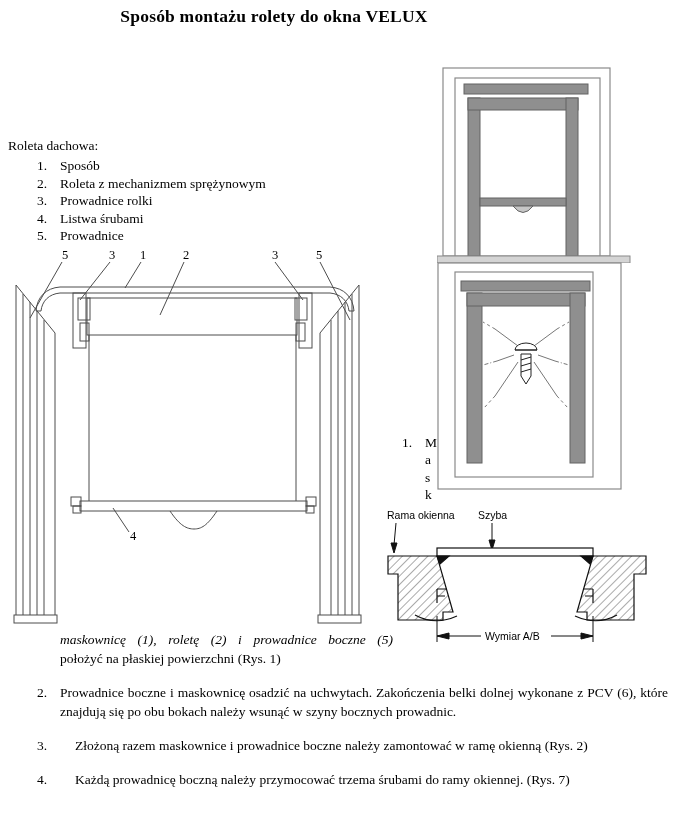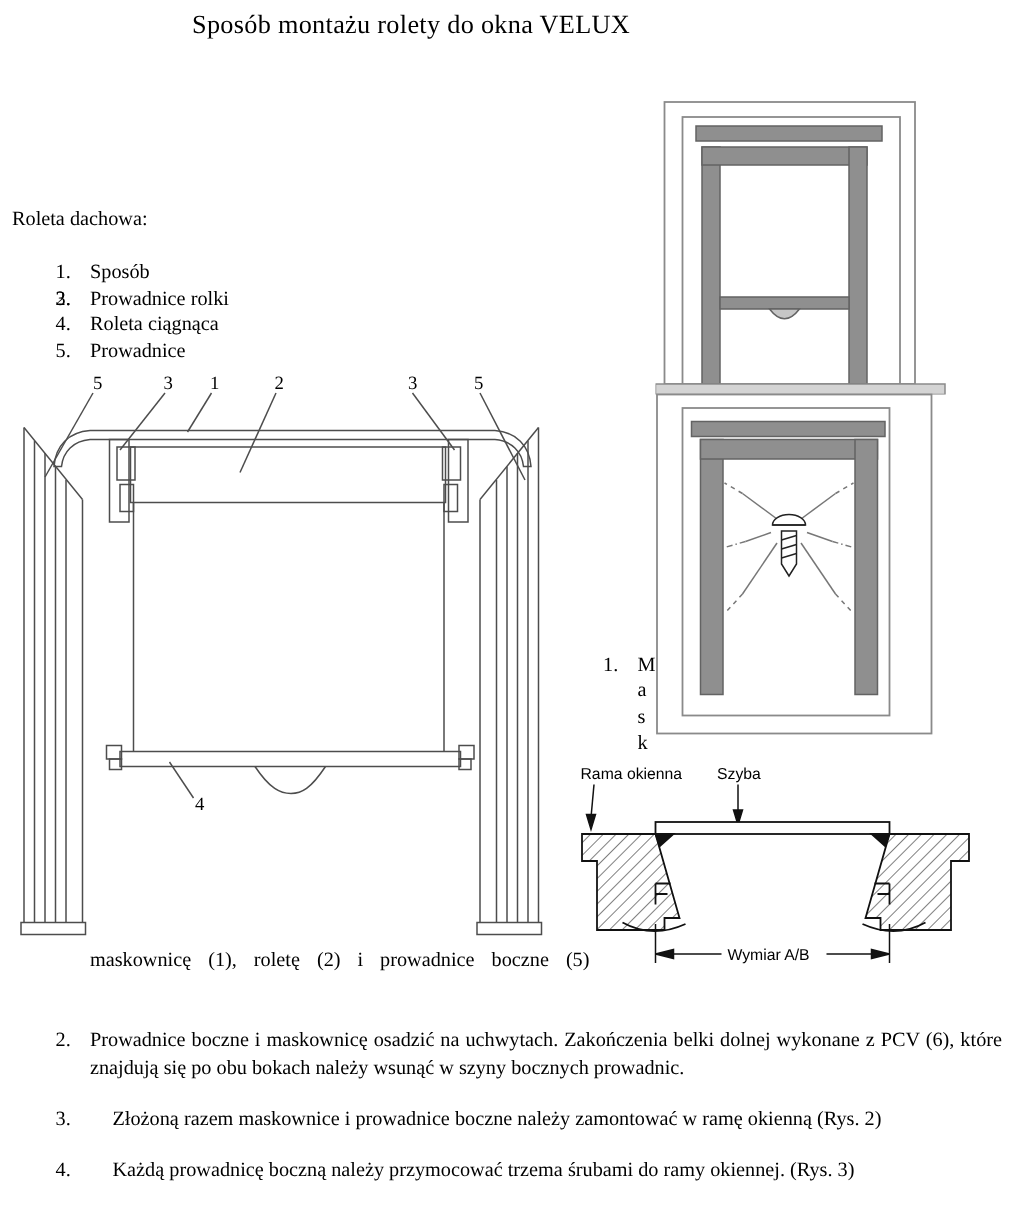--- a/index.html
+++ b/index.html
@@ -2,39 +2,39 @@
 <html style="--text: #000000; --line-dark: #4d4d4d; --outline-gray: #8a8a8a; --rail-gray: #8f8f8f; --rail-border: #636363; --sill-gray: #d4d4d4; --handle-gray: #c6c6c6;"><head>
 <meta charset="utf-8">
 <style>
   html,body{margin:0;padding:0;background:#fff;}
   .page{
     position:relative;width:680px;height:821px;background:#fff;overflow:hidden;
     font-family:"Liberation Serif",serif;color:var(--text,#000);
   }
   .title{
     position:absolute;top:6px;left:0;width:548px;text-align:center;
-    font-size:17.5px;font-weight:normal;letter-spacing:.2px;
+    font-size:17.5px;font-weight:bold;letter-spacing:.2px;
   }
   .parts{position:absolute;left:8px;top:137px;font-size:13.5px;line-height:17.4px;width:320px;}
-  .parts-heading{margin-bottom:18px;}
+  .parts-heading{margin-bottom:3px;}
   .part-item{position:relative;padding-left:52px;}
   .part-item .num{position:absolute;left:29px;}
   svg{position:absolute;display:block;}
   #fig1{left:10px;top:243px;}
   #fig2a{left:437px;top:58px;}
   #fig2b{left:437px;top:258px;}
   #fig3{left:385px;top:505px;}
   .fig-label{font-family:"Liberation Serif",serif;font-size:12.5px;fill:#000;}
   .xs-label{font-family:"Liberation Sans",sans-serif;font-size:10.5px;fill:#000;}
   .frag{position:absolute;left:402px;top:434px;font-size:13.5px;line-height:17.4px;}
   .frag-num{position:absolute;left:0;top:0;}
   .frag-letters{display:block;margin-left:23px;}
   .frag-letters span{display:block;}
   .caption{position:absolute;left:60px;top:630px;width:333px;font-size:13.5px;line-height:19px;}
-  .caption .just{text-align:justify;text-align-last:justify;}
+  .caption .just{text-align:justify;text-align-last:justify;font-style:italic;}
   .steps{position:absolute;left:60px;top:683px;width:608px;font-size:13.5px;line-height:19px;}
   .step{position:relative;margin-bottom:15px;}
   .step .num{position:absolute;left:-23px;top:0;}
   .step.justify p{text-align:justify;margin:0;}
   .step p{margin:15px;}
 </style>
 </head>
 <body>
 
 <div class="page">
@@ -42,28 +42,29 @@
   <div class="title">Sposób montażu rolety do okna VELUX</div>
 
   <div class="parts">
     <div class="parts-heading">Roleta dachowa:</div>
     <div class="part-item">
       <span class="num">1.</span>
       <span>Sposób</span>
     </div>
     <div class="part-item">
       <span class="num">2.</span>
+      <span>Roleta z mechanizmem sprężynowym</span>
     </div>
     <div class="part-item">
       <span class="num">3.</span>
       <span>Prowadnice rolki</span>
     </div>
     <div class="part-item">
       <span class="num">4.</span>
-      <span>Roleta ciągnąca</span>
+      <span>Listwa śrubami</span>
     </div>
     <div class="part-item">
       <span class="num">5.</span>
       <span>Prowadnice</span>
     </div>
   </div>
 
   <svg id="fig1" width="355" height="385" viewBox="0 0 355 385" fill="none" stroke="var(--line-dark,#4d4d4d)" stroke-width="1">
 
     <g>
@@ -241,30 +242,31 @@
       <path d="M52,131 L96,131" fill="none"></path>
       <path d="M166,131 L208,131" fill="none"></path>
       <path d="M52,131 L64,128 L64,134 Z"></path>
       <path d="M208,131 L196,128 L196,134 Z"></path>
       <text class="xs-label" x="100" y="135" stroke="none">Wymiar A/B</text>
     </g>
   </svg>
 
   <div class="caption">
     <div class="just">maskownicę (1), roletę (2) i prowadnice boczne (5)</div>
+    <div>położyć na płaskiej powierzchni (Rys. 1)</div>
   </div>
 
   <div class="steps">
     <div class="step justify">
       <span class="num">2.</span>
       <p>Prowadnice boczne i maskownicę osadzić na uchwytach. Zakończenia belki dolnej wykonane z PCV (6), które znajdują się po obu bokach należy wsunąć w szyny bocznych prowadnic.</p>
     </div>
     <div class="step">
       <span class="num">3.</span>
       <p>Złożoną razem maskownice i prowadnice boczne należy zamontować w ramę okienną (Rys. 2)</p>
     </div>
     <div class="step">
       <span class="num">4.</span>
-      <p>Każdą prowadnicę boczną należy przymocować trzema śrubami do ramy okiennej. (Rys. 3)</p>
+      <p>Każdą prowadnicę boczną należy przymocować trzema śrubami do ramy okiennej. (Rys. 7)</p>
     </div>
   </div>
 
 </div>
 
 </body></html>

